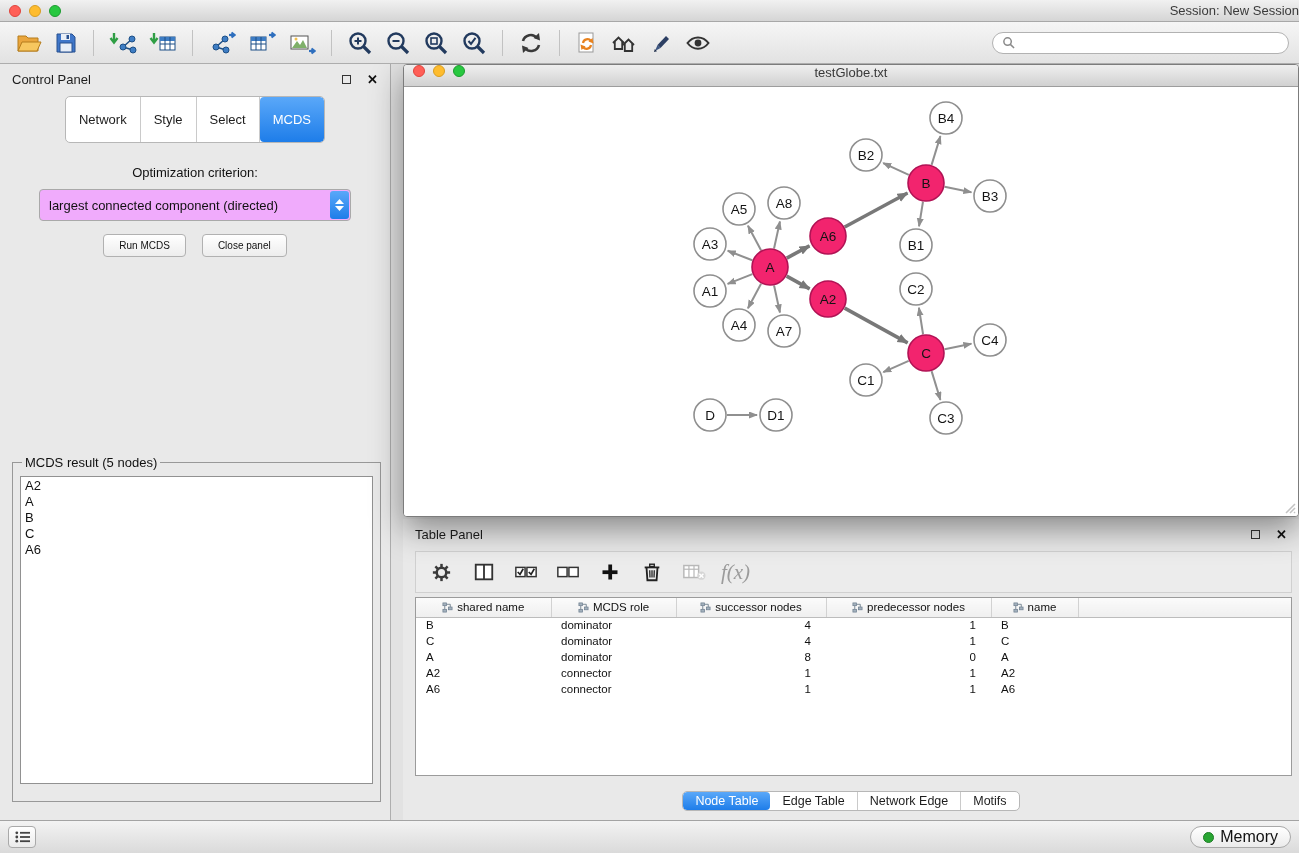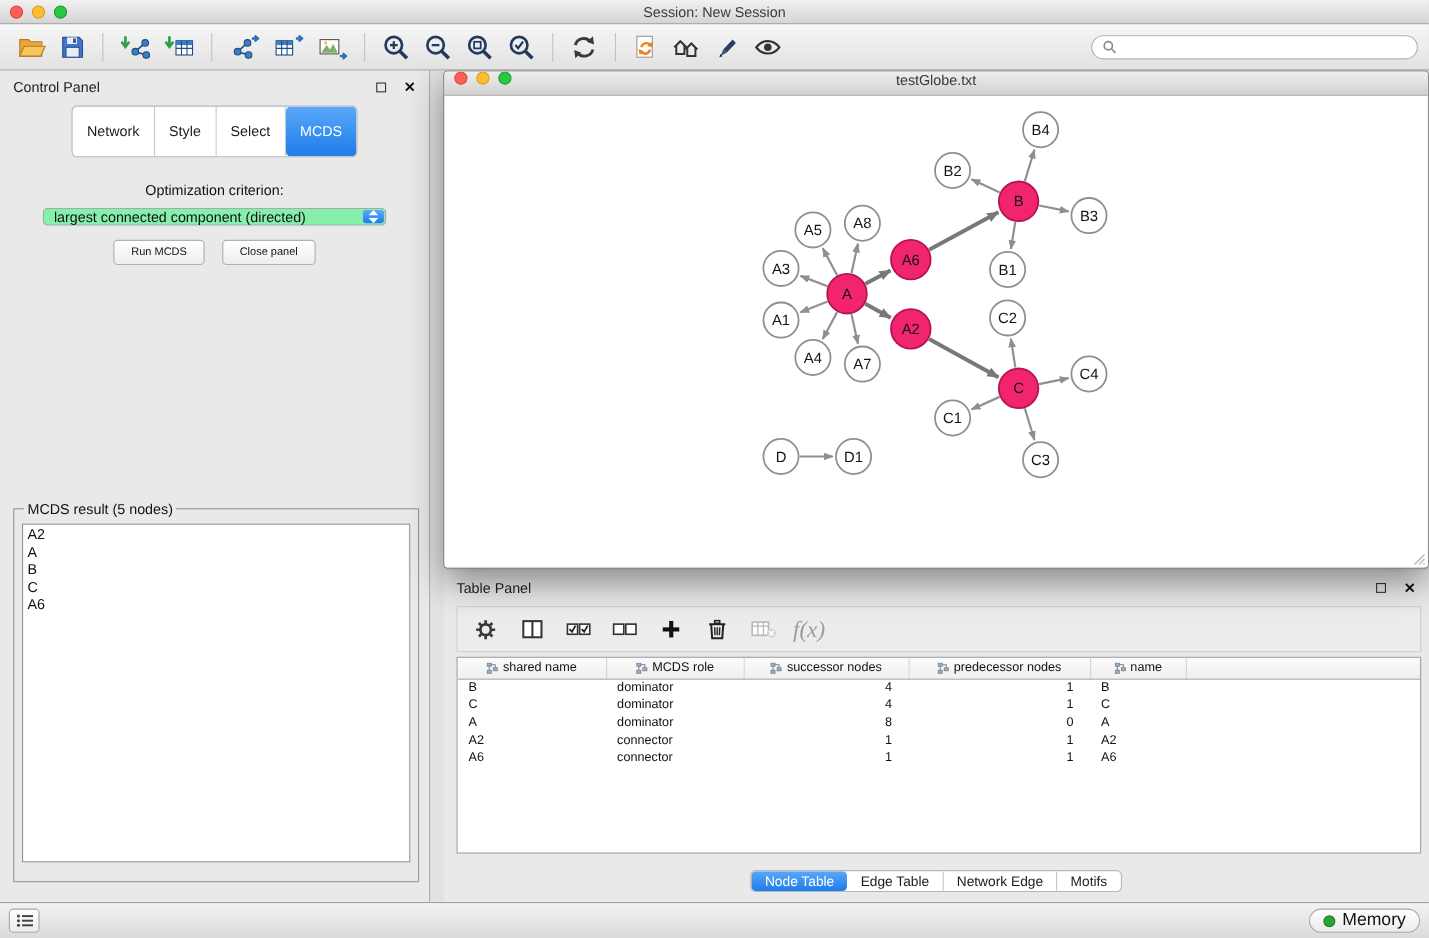--- a/index.html
+++ b/index.html
@@ -7,42 +7,42 @@
   body{font-family:"Liberation Sans",sans-serif;background:#e2e2e2;position:relative;overflow:hidden;color:#222}
   svg{display:block}
 
   
   .titlebar{position:absolute;top:0;left:0;width:100%;height:22px;background:linear-gradient(#f1f1f1,#d5d5d5);border-bottom:1px solid #a8a8a8;display:flex;align-items:center;z-index:40}
   .traffic{display:flex;gap:8px;margin-left:9px;z-index:2}
   .light{width:12px;height:12px;border-radius:50%}
   .light.red{background:#ff5f57;border:1px solid #df443d}
   .light.yellow{background:#febc2e;border:1px solid #d89e23}
   .light.green{background:#28c840;border:1px solid #1d9c30}
-  .titlebar .wtitle{position:absolute;left:0;right:0;text-align:center;font-size:13px;color:#3b3b3b}
+  .titlebar .wtitle{position:absolute;left:0;right:0;text-align:right;font-size:13px;color:#3b3b3b}
 
   
   .toolbar{position:absolute;top:22px;left:0;width:100%;height:42px;background:linear-gradient(#f6f6f6,#e2e2e2);border-bottom:1px solid #adadad;display:flex;align-items:center;padding:0 10px;z-index:39}
   .tbtn{height:34px;padding:0 6px;display:flex;align-items:center;justify-content:center;border-radius:4px}
   .tsep{width:1px;height:26px;background:#c2c2c2;margin:0 9px}
   .searchbox{margin-left:auto;width:297px;height:22px;background:#fff;border:1px solid #b2b2b2;border-radius:12px;display:flex;align-items:center;padding:0 9px;gap:5px}
   .searchbox input{border:none;outline:none;flex:1;font-size:12px;background:transparent;font-family:"Liberation Sans",sans-serif}
 
   
   .control-panel{position:absolute;left:0;top:64px;width:391px;height:756px;background:#e9e9e9;border-right:1px solid #aeaeae}
   .panel-header{height:30px;display:flex;align-items:center;padding:0 12px;font-size:13px;color:#1d1d1d}
   .panel-header .spacer{flex:1}
   .float-btn{width:9px;height:9px;border:1.5px solid #333;display:inline-block;margin-right:16px}
   .close-x{font-size:13px;font-weight:bold;color:#111;line-height:1}
   .cp-tabs-row{display:flex;justify-content:center;margin-top:2px}
   .segmented{display:inline-flex;border:1px solid #b7b7b7;border-radius:5px;background:#fff;overflow:hidden}
   .seg{padding:15px 13px;font-size:13px;color:#1d1d1d;border-right:1px solid #cacaca;white-space:nowrap}
   .seg:last-child{border-right:none}
   .seg.active{background:linear-gradient(#5aa8f9,#1e7de9);color:#fff;border-radius:4px;border-right:none}
   .opt-label{text-align:center;margin-top:22px;font-size:13px;color:#111}
-  .dropdown{width:312px;height:16px;margin:9px auto 0;background:#86efac;border:1px solid #a9a9a9;border-radius:4px;position:relative;display:flex;align-items:center;font-size:13px;padding-left:9px;color:#111}
+  .dropdown{width:312px;height:32px;margin:9px auto 0;background:#f0abfc;border:1px solid #a9a9a9;border-radius:4px;position:relative;display:flex;align-items:center;font-size:13px;padding-left:9px;color:#111}
   .stepper{position:absolute;right:1px;top:1px;bottom:1px;width:19px;background:linear-gradient(#5aa8f9,#1e7de9);border-radius:3px;display:flex;flex-direction:column;align-items:center;justify-content:center;gap:2px}
   .cp-buttons{display:flex;justify-content:center;gap:16px;margin-top:13px}
   .btn{height:23px;padding:0 15px;font-size:10px;color:#111;background:linear-gradient(#ffffff,#ededed);border:1px solid #b1b1b1;border-radius:4px;font-family:"Liberation Sans",sans-serif}
   .result-box{position:absolute;left:12px;right:9px;top:391px;height:347px;border:1px solid #989898;padding:6px 7px 17px}
   .result-box legend{font-size:13px;padding:0 3px;margin-left:2px;color:#111}
   .result-list{background:#fff;border:1px solid #919191;height:100%;padding:1px 0;overflow:hidden}
   .result-item{font-size:13px;height:16px;line-height:16px;padding:0 4px;color:#111}
 
   
   .network-window{position:absolute;left:403px;top:64px;width:896px;height:453px;background:#fff;border:1px solid #7c7c7c;border-radius:4px;box-shadow:0 12px 32px rgba(0,0,0,.42);overflow:hidden;z-index:30}

